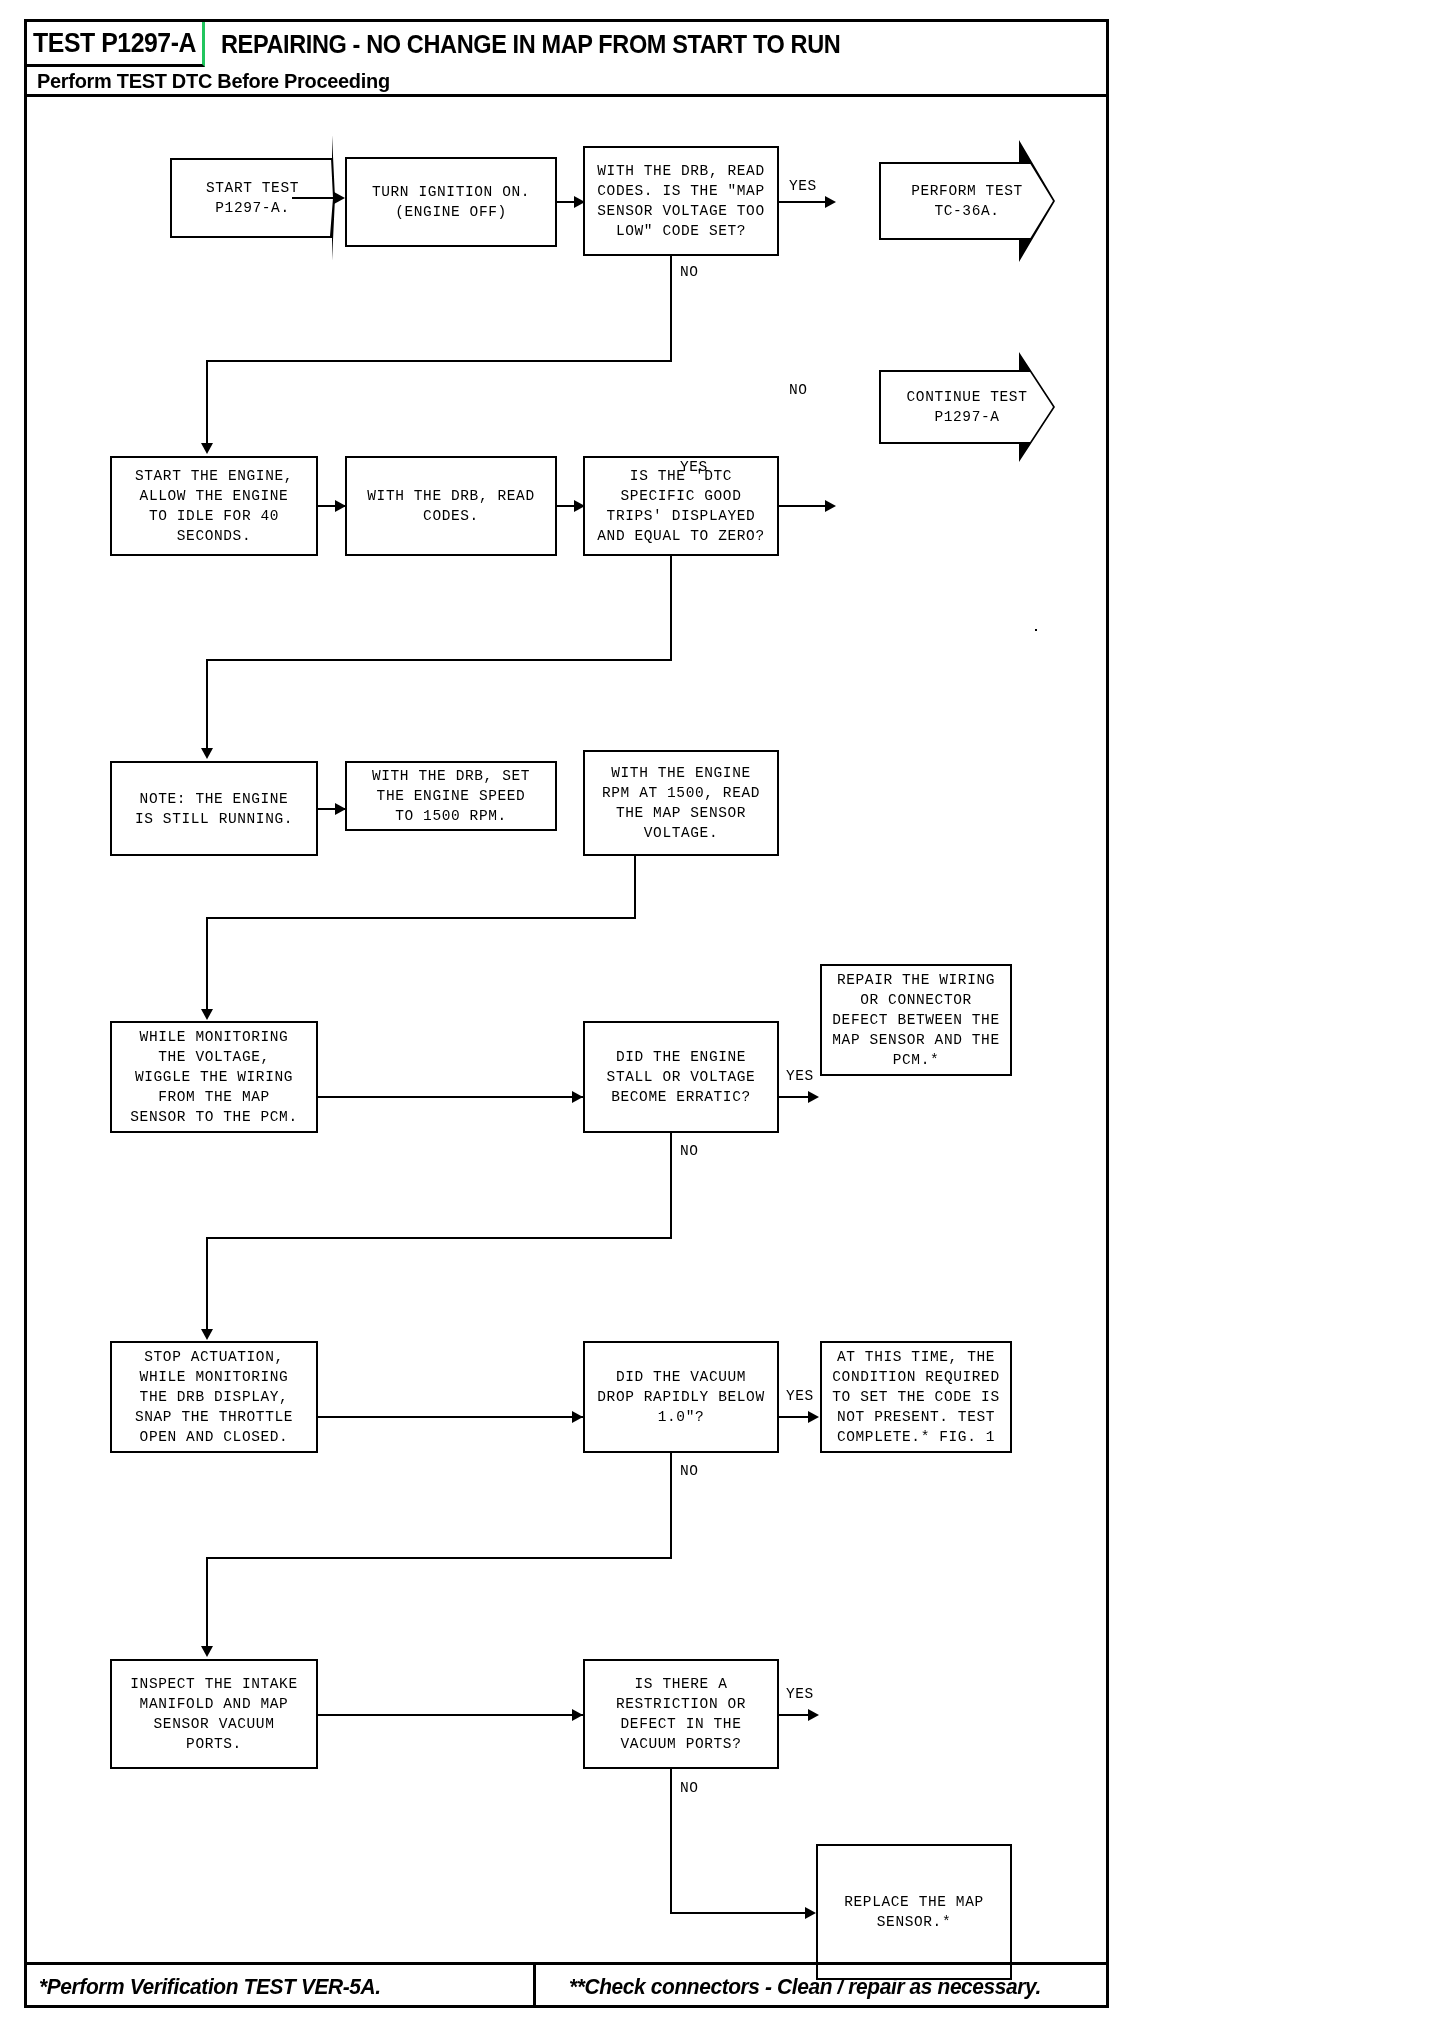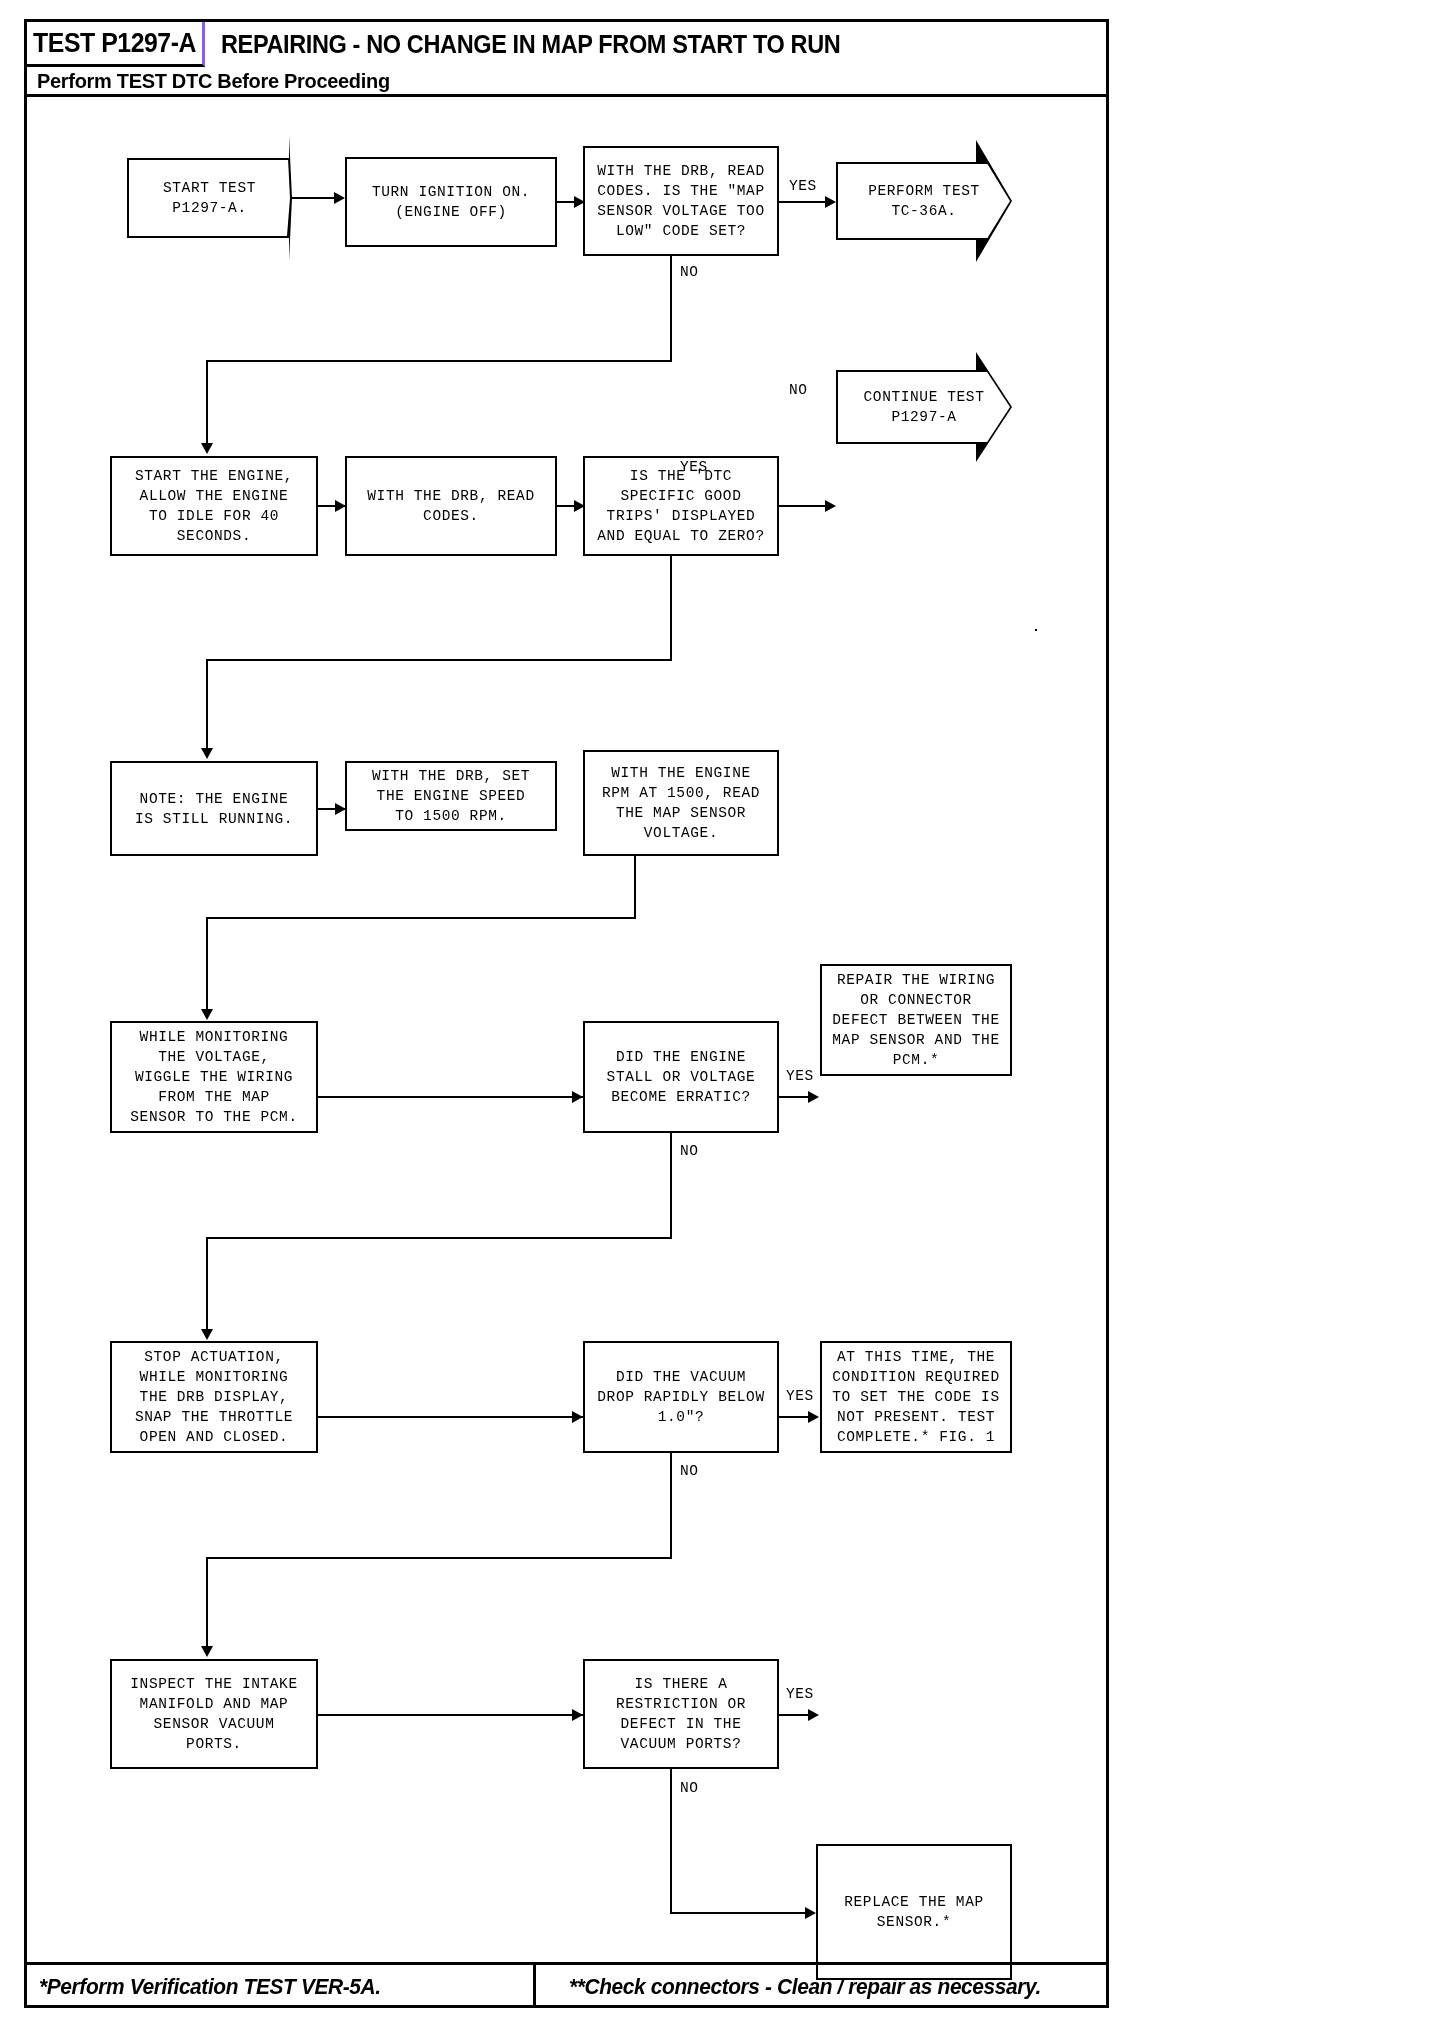--- a/index.html
+++ b/index.html
@@ -20,21 +20,21 @@
     position:absolute;
     left:24px; top:19px;
     width:1085px; height:1989px;
     border:3px solid #000;
     box-sizing:border-box;
   }
   .hdr-code{
     position:absolute;
     left:27px; top:22px;
     width:178px; height:45px;
-    border-right:3px solid #8b5cf6;
+    border-right:3px solid #22c55e;
     border-bottom:3px solid #000;
     box-sizing:border-box;
     display:flex; align-items:center; justify-content:center;
   }
   .hdr-code span{
     font-weight:bold;
     font-size:27px;
     letter-spacing:-0.5px;
     transform:scaleX(0.92);
     white-space:nowrap;
@@ -114,20 +114,21 @@
   }
   .fbox .txt{white-space:pre-line;}
   .fbox b{font-weight:normal;}
   
   .term{
     position:absolute;
     background:#000;
     display:flex;
     align-items:center;
     justify-content:center;
+    margin-left:43px;
   }
   .term .inner{
     position:absolute;
     background:#fff;
     display:flex;
     align-items:center;
     justify-content:center;
     text-align:center;
     font-family:"Liberation Mono","DejaVu Sans Mono",monospace;
     font-size:14.5px;

